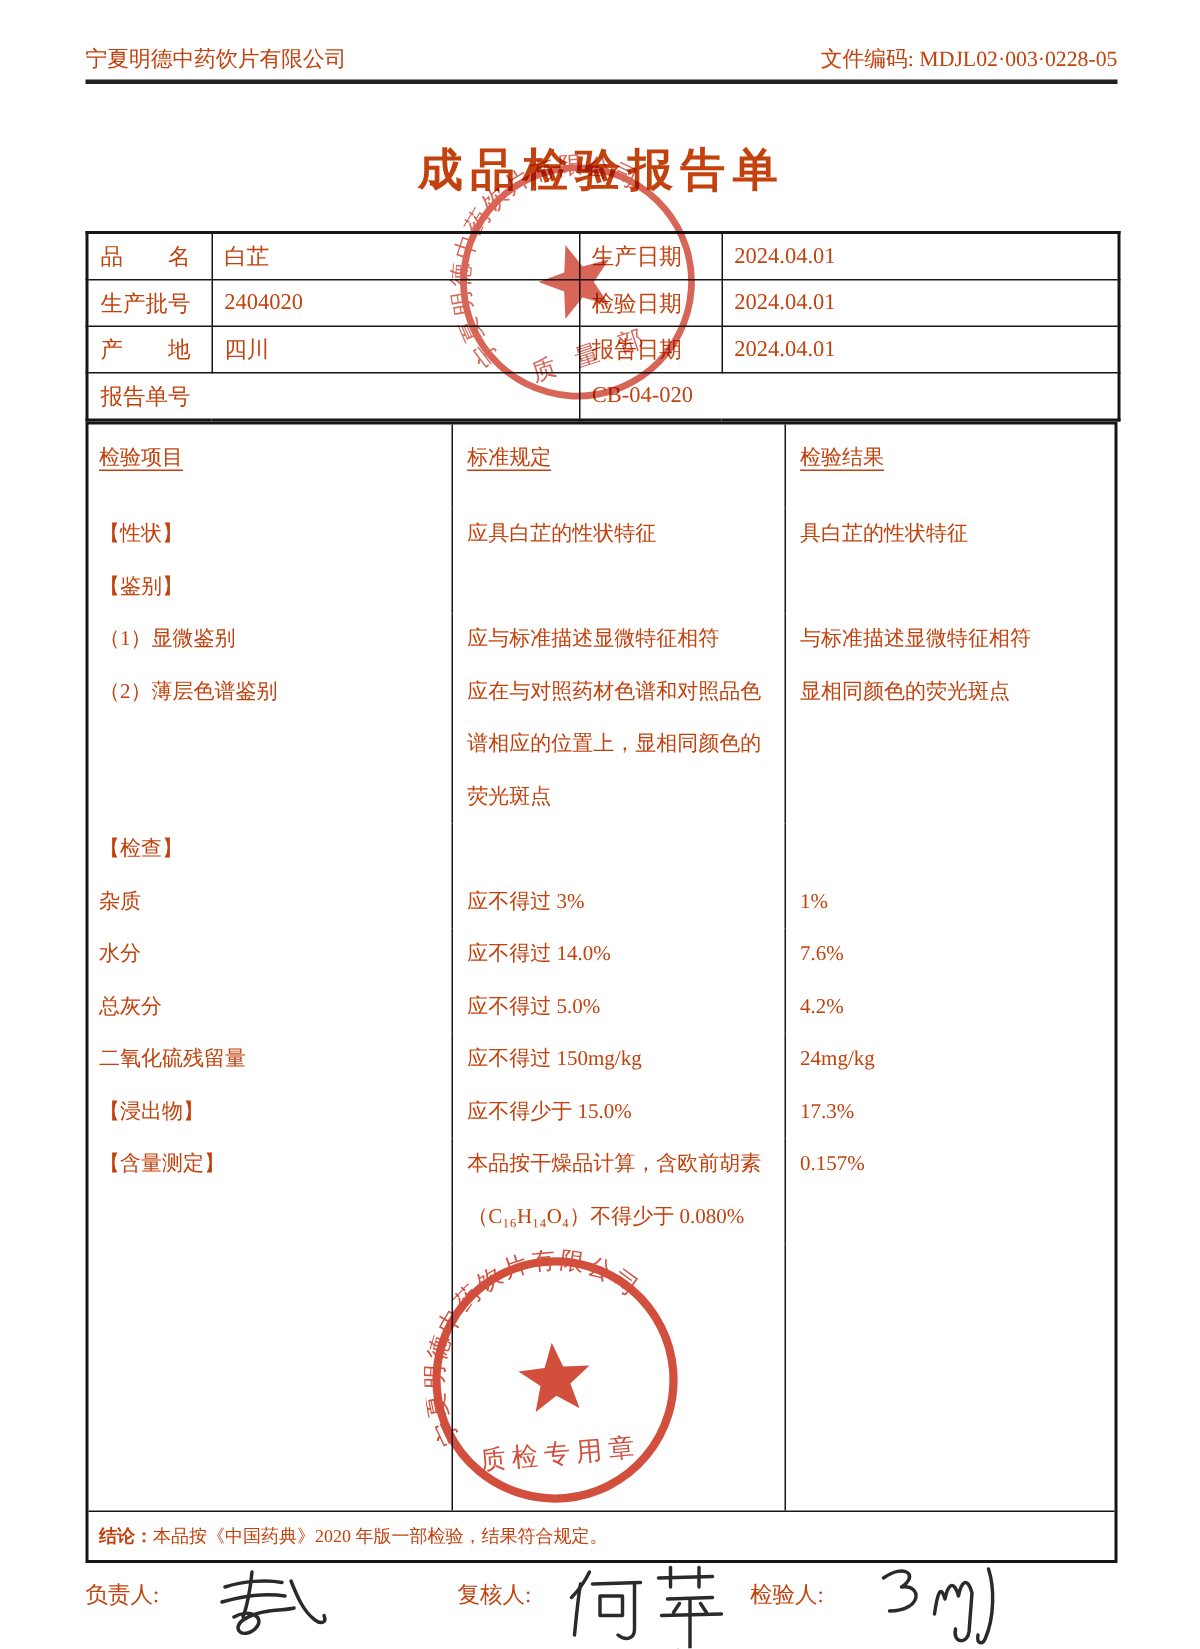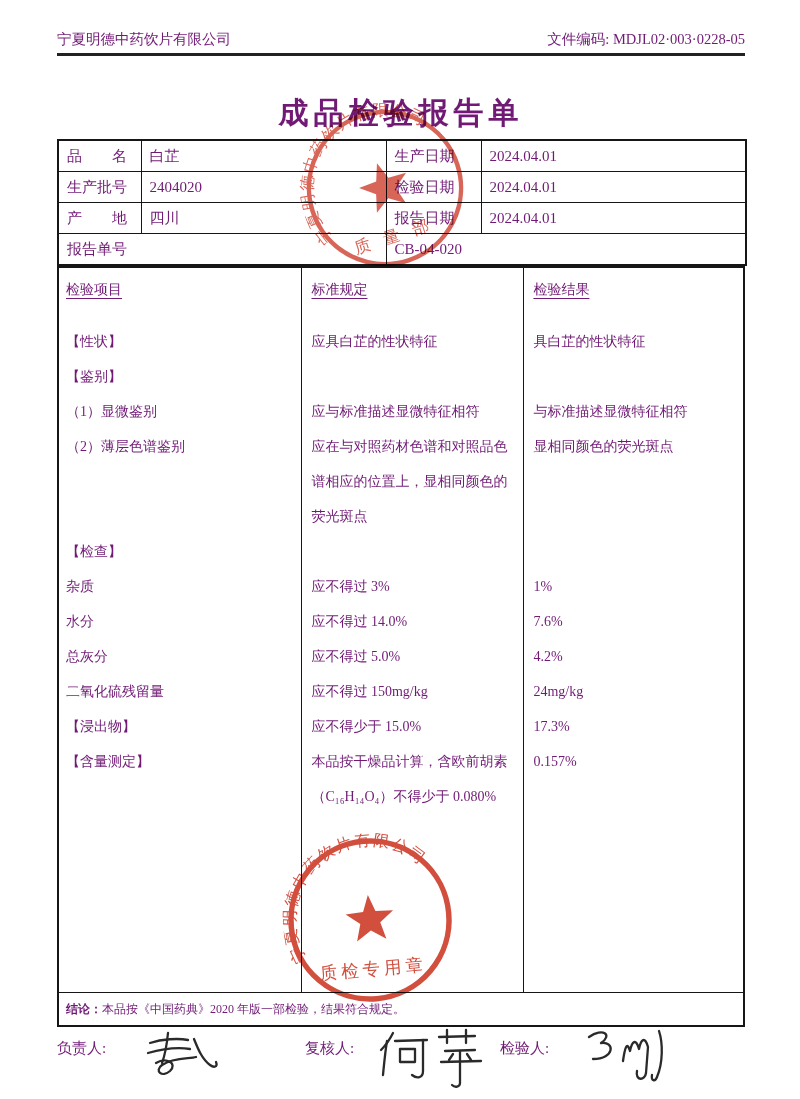--- a/index.html
+++ b/index.html
@@ -1,42 +1,42 @@
 <!DOCTYPE html>
 <html><head>
 <meta charset="utf-8">
 <style>
   html,body{margin:0;padding:0;background:#ffffff;}
   .page{
     position:relative;
     width:800px;height:1099px;
     background:#ffffff;
     font-family:"Liberation Serif","DejaVu Serif",serif;
-    color:#701a75;
+    color:#c2410c;
     overflow:hidden;
   }
   .content{position:absolute;left:57px;top:0;width:688px;}
 
   
   .doc-header{
     display:flex;justify-content:space-between;align-items:baseline;
     padding-top:30px;font-size:14.5px;
   }
   .header-rule{height:3px;background:#222;margin-top:4px;}
 
   
   .title{
     margin:37px 0 0 0;text-align:center;
     font-size:30px;font-weight:bold;letter-spacing:5px;
   }
 
   
   table.info-table{
     border-collapse:collapse;table-layout:fixed;
-    width:688px;margin-top:5px;font-size:15px;padding-left:12px;
+    width:688px;margin-top:20px;font-size:15px;padding-left:12px;
   }
   table.info-table td{
     border:1.5px solid #161616;height:30px;
     padding:0 0 0 8px;vertical-align:middle;
     white-space:pre;overflow:hidden;
   }
   table.info-table{border:2px solid #161616;}
 
   
   .rtable{

